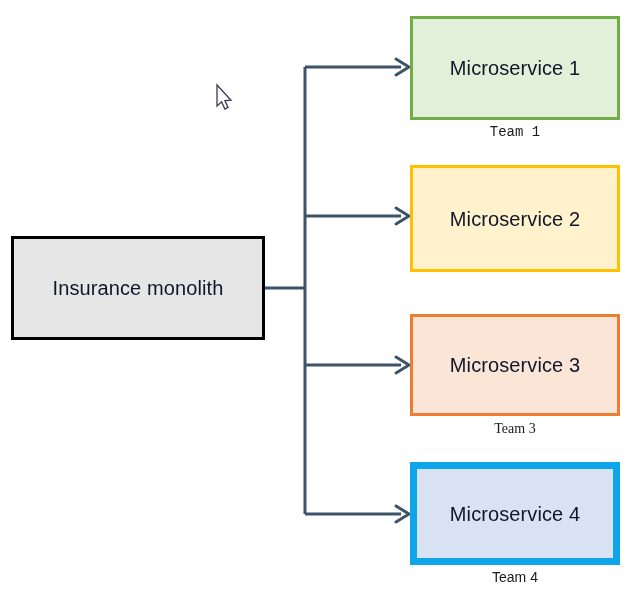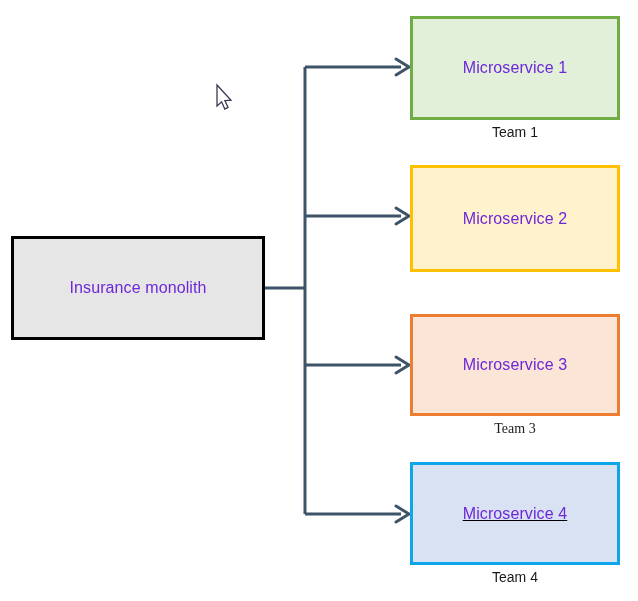--- a/index.html
+++ b/index.html
@@ -21,22 +21,22 @@
   }
   .node {
     position: absolute;
     box-sizing: border-box;
     display: flex;
     align-items: center;
     justify-content: center;
     text-align: center;
   }
   .node-label {
-    font-size: 16px;
-    color: #6d28d9;
+    font-size: 20px;
+    color: #0f172a;
     line-height: 1.2;
     letter-spacing: 0.1px;
   }
   
   #monolith {
     left: 11px;
     top: 236px;
     width: 254px;
     height: 104px;
     background: #e6e6e6;
@@ -62,33 +62,32 @@
   #ms-3 {
     top: 314px;
     height: 102px;
     background: #fbe5d6;
     border: 3px solid #ed7d31;
   }
   #ms-4 {
     top: 462px;
     height: 103px;
     background: #d9e2f3;
-    border: 3px solid #0ea5e9;
-    text-decoration: underline;
+    border: 7px solid #0ea5e9;
   }
   
   .team-caption {
     position: absolute;
     left: 410px;
     width: 210px;
     text-align: center;
     font-size: 14px;
     color: #1a1a1a;
   }
-  #team-cap-1 { top: 124px; }
+  #team-cap-1 { top: 124px; font-family: Liberation Mono, monospace; }
   #team-cap-2 { top: 272px; }
   #team-cap-3 { top: 421px; font-family: Liberation Serif, serif; }
   #team-cap-4 { top: 569px; }
 
   #connector-layer, #cursor-layer {
     position: absolute;
     left: 0;
     top: 0;
     width: 638px;
     height: 601px;

